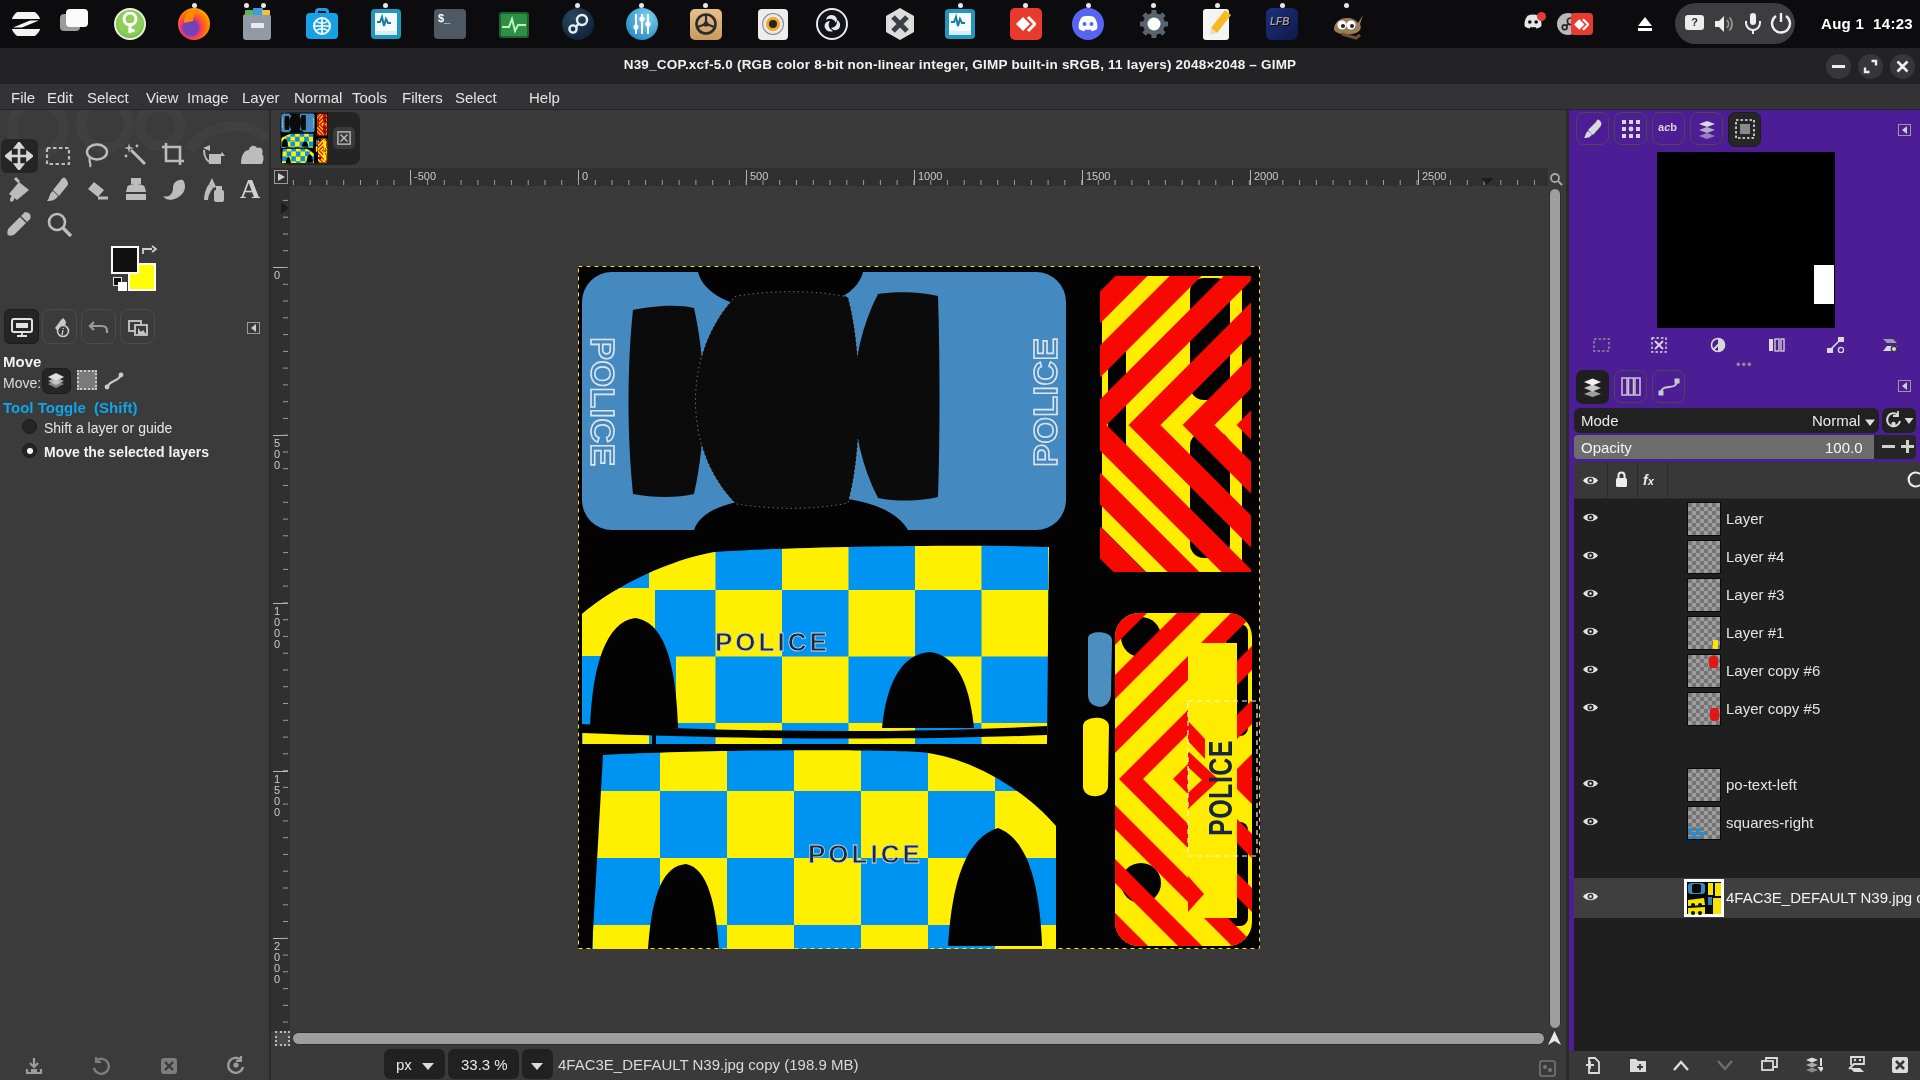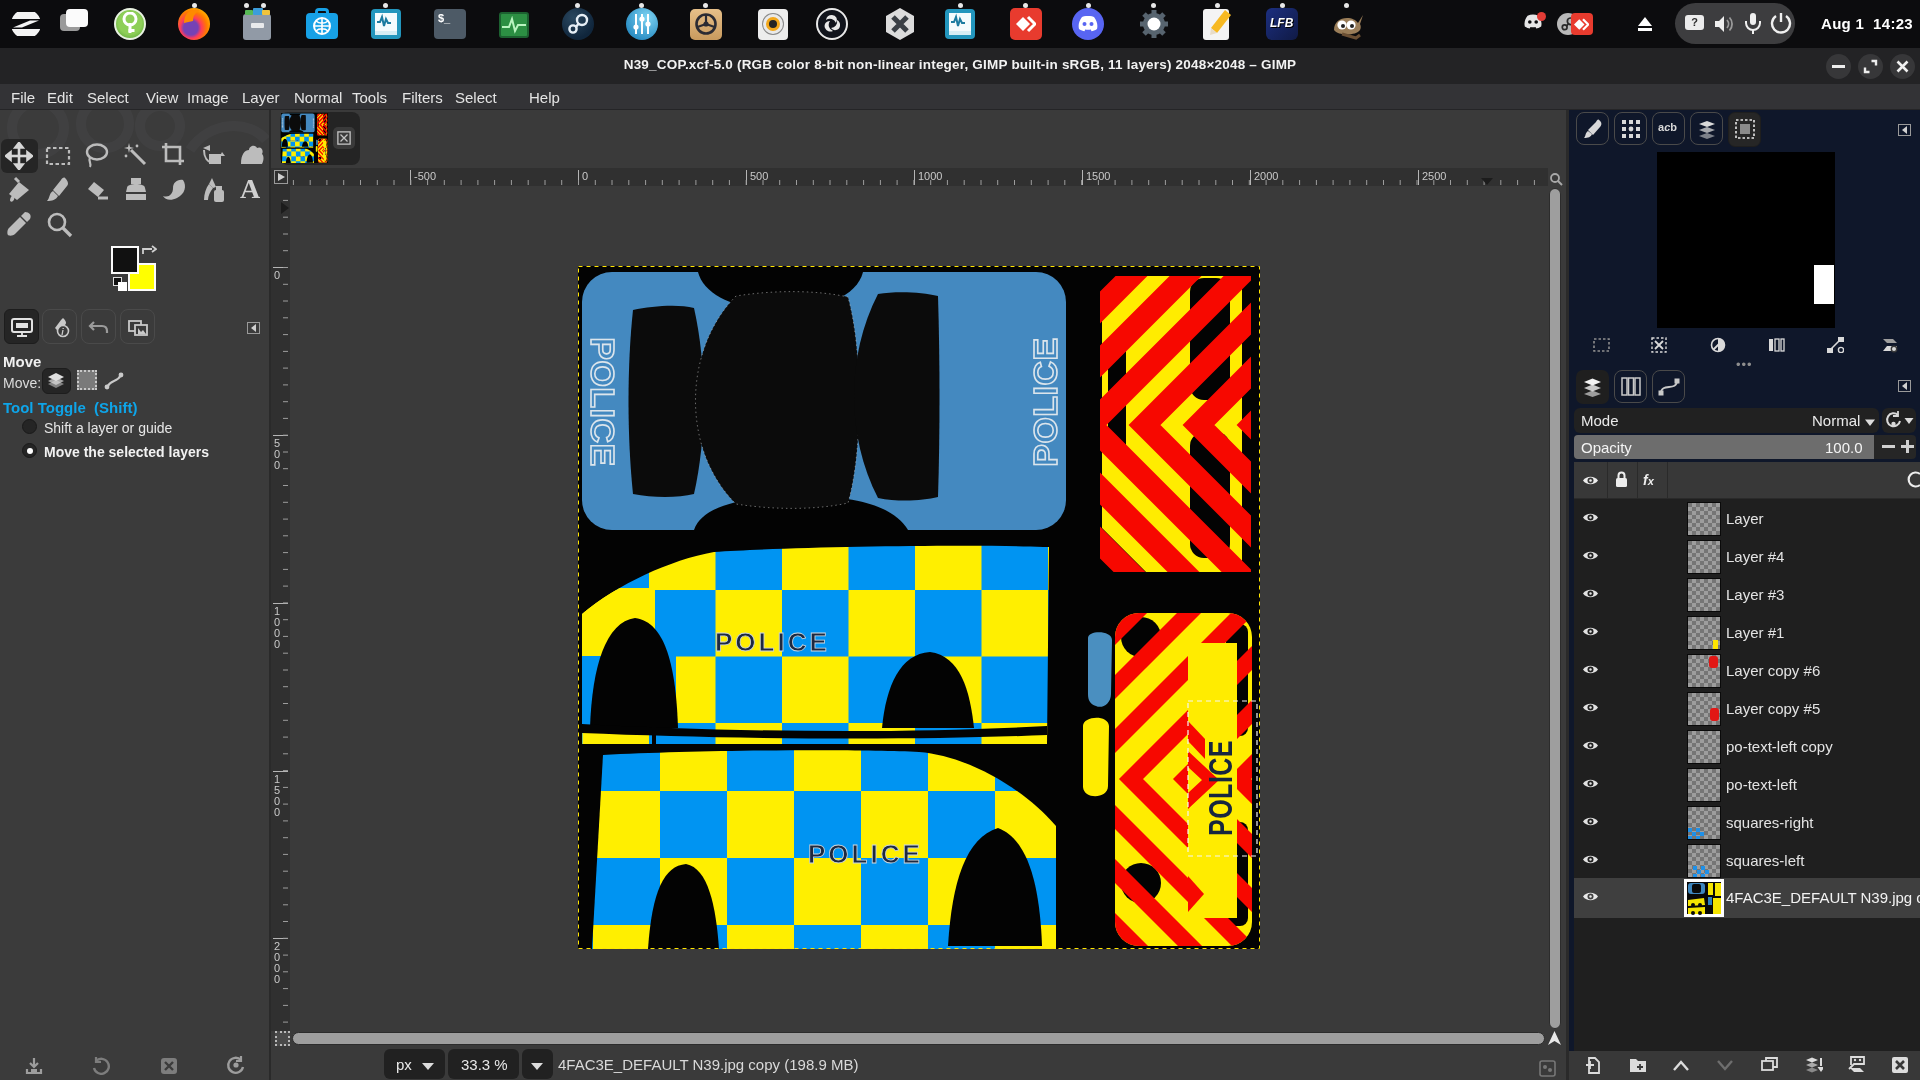--- a/index.html
+++ b/index.html
@@ -21,21 +21,21 @@
   #toolbox { position:absolute; left:0; top:110px; width:269px; height:970px; background:#3b3b3b; overflow:hidden;}
   #vsep1 { position:absolute; left:269px; top:110px; width:2px; height:970px; background:#2a2a2a; }
   .selcell { background:#252525; border-radius:6px; }
   .tbtn { position:absolute; width:35px; height:35px; border-radius:8px; border:1px solid #4a4a4a; }
   
   #canvascol { position:absolute; left:271px; top:110px; width:1295px; height:970px; background:#3a3a3a;}
   #vsep2 { position:absolute; left:1566px; top:110px; width:3px; height:970px; background:#2a2a2a; }
   
   .ruler { position:absolute; background:#303030; }
   
-  #dock { position:absolute; left:1569px; top:110px; width:351px; height:970px; background:#0f172a; }
+  #dock { position:absolute; left:1569px; top:110px; width:351px; height:970px; background:#4c1d95; }
   .checker34 { width:34px; height:34px; border:1px solid #0a0a0a;
      background-image:
        linear-gradient(45deg,#9d9d9d 25%,transparent 25%,transparent 75%,#9d9d9d 75%),
        linear-gradient(45deg,#9d9d9d 25%,transparent 25%,transparent 75%,#9d9d9d 75%);
      background-color:#757575; background-size:8px 8px; background-position:0 0,4px 4px; }
   .lrow { position:absolute; left:0; width:351px; height:38px; }
   .lrow .eye { position:absolute; left:13px; top:11px; }
   .lrow .thumb { position:absolute; left:118px; top:2px; }
   .lrow .lbl { position:absolute; left:157px; top:10px; color:#e3e3e3; font-size:15px; white-space:nowrap; }
 </style>
@@ -173,21 +173,21 @@
       <circle cx="16" cy="16" r="6.5" fill="#fff"></circle>
     </svg>
 
   <div class="abs" style="left:1203px;top:9px;width:26px;height:31px;background:#f4f4f4;border-radius:3px"></div>
   <svg class="abs" style="left:1203px;top:6px" width="30" height="34" viewBox="0 0 30 34">
       <path d="M8 22 L22 4 L28 9 L14 27 Z" fill="#f7b922"></path>
       <path d="M8 22 L14 27 L7 29 Z" fill="#e8dcc8"></path>
     </svg>
 
   <div class="abs" style="left:1266px;top:8px;width:32px;height:32px;background:linear-gradient(135deg,#1c2f80,#101a45);border-radius:6px"></div>
-  <div class="abs" style="left:1270px;top:16px;color:#ffffff;font-size:12px;font-weight:bold;font-style:italic;text-shadow:1px 1px 0 #000">LFB</div>
+  <div class="abs" style="left:1270px;top:16px;color:#a3a3a3;font-size:10px;font-weight:bold;font-style:italic;text-shadow:1px 1px 0 #000">LFB</div>
 
   <svg class="abs" style="left:1330px;top:8px" width="34" height="34" viewBox="0 0 34 34">
       <path d="M4 22 C4 14 10 10 17 10 C22 10 26 12 28 15 L33 7 L30 16 C31 18 31 20 30 22 C26 28 8 28 4 22 Z" fill="#9a7d58"></path>
       <circle cx="12" cy="17" r="4.6" fill="#fff"></circle>
       <circle cx="21" cy="17" r="4.6" fill="#fff"></circle>
       <circle cx="13" cy="18" r="2" fill="#222"></circle>
       <circle cx="22" cy="18" r="2" fill="#222"></circle>
       <path d="M12 26 L26 30 L30 27" stroke="#6b4f33" stroke-width="3" fill="none"></path>
     </svg>
 
@@ -831,66 +831,38 @@
   <div class="lrow" style="top:580px">
     <svg class="eye" width="17" height="13" viewBox="0 0 17 13">
         <path d="M1 6.5 C4.5 1.5 12.5 1.5 16 6.5 C12.5 11.5 4.5 11.5 1 6.5 Z" fill="#e2e2e2"></path>
         <circle cx="8.5" cy="6.5" r="3" fill="#1f1f1f"></circle>
         <circle cx="8.5" cy="6.5" r="1.2" fill="#e2e2e2"></circle>
       </svg>
     <div class="thumb checker34"></div>
       <div class="lbl">Layer copy #5</div>
     <div class="abs" style="left:141px;top:18px;width:9px;height:13px;background:#e21715;border-radius:3px"></div>
   </div>
-  <div class="lrow" style="top:618px">
-    <svg class="eye" width="17" height="13" viewBox="0 0 17 13">
-        <path d="M1 6.5 C4.5 1.5 12.5 1.5 16 6.5 C12.5 11.5 4.5 11.5 1 6.5 Z" fill="#e2e2e2"></path>
-        <circle cx="8.5" cy="6.5" r="3" fill="#1f1f1f"></circle>
-        <circle cx="8.5" cy="6.5" r="1.2" fill="#e2e2e2"></circle>
-      </svg>
-    <div class="thumb checker34"></div>
-      <div class="lbl">po-text-left copy</div>
-  </div>
   <div class="lrow" style="top:656px">
     <svg class="eye" width="17" height="13" viewBox="0 0 17 13">
         <path d="M1 6.5 C4.5 1.5 12.5 1.5 16 6.5 C12.5 11.5 4.5 11.5 1 6.5 Z" fill="#e2e2e2"></path>
         <circle cx="8.5" cy="6.5" r="3" fill="#1f1f1f"></circle>
         <circle cx="8.5" cy="6.5" r="1.2" fill="#e2e2e2"></circle>
       </svg>
     <div class="thumb checker34"></div>
       <div class="lbl">po-text-left</div>
   </div>
   <div class="lrow" style="top:694px">
     <svg class="eye" width="17" height="13" viewBox="0 0 17 13">
         <path d="M1 6.5 C4.5 1.5 12.5 1.5 16 6.5 C12.5 11.5 4.5 11.5 1 6.5 Z" fill="#e2e2e2"></path>
         <circle cx="8.5" cy="6.5" r="3" fill="#1f1f1f"></circle>
         <circle cx="8.5" cy="6.5" r="1.2" fill="#e2e2e2"></circle>
       </svg>
     <div class="thumb checker34"></div>
       <div class="lbl">squares-right</div>
     <svg class="abs" style="left:119px;top:24px" width="16" height="11" viewBox="0 0 16 11">
-        <g fill="#1e90e8">
-          <rect x="0" y="0" width="4" height="4"></rect>
-          <rect x="8" y="0" width="4" height="4"></rect>
-          <rect x="4" y="4" width="4" height="4"></rect>
-          <rect x="12" y="4" width="4" height="4"></rect>
-          <rect x="0" y="8" width="4" height="3"></rect>
-          <rect x="8" y="8" width="4" height="3"></rect>
-        </g>
-      </svg>
-  </div>
-  <div class="lrow" style="top:732px">
-    <svg class="eye" width="17" height="13" viewBox="0 0 17 13">
-        <path d="M1 6.5 C4.5 1.5 12.5 1.5 16 6.5 C12.5 11.5 4.5 11.5 1 6.5 Z" fill="#e2e2e2"></path>
-        <circle cx="8.5" cy="6.5" r="3" fill="#1f1f1f"></circle>
-        <circle cx="8.5" cy="6.5" r="1.2" fill="#e2e2e2"></circle>
-      </svg>
-    <div class="thumb checker34"></div>
-      <div class="lbl">squares-left</div>
-    <svg class="abs" style="left:124px;top:24px" width="16" height="11" viewBox="0 0 16 11">
         <g fill="#1e90e8">
           <rect x="0" y="0" width="4" height="4"></rect>
           <rect x="8" y="0" width="4" height="4"></rect>
           <rect x="4" y="4" width="4" height="4"></rect>
           <rect x="12" y="4" width="4" height="4"></rect>
           <rect x="0" y="8" width="4" height="3"></rect>
           <rect x="8" y="8" width="4" height="3"></rect>
         </g>
       </svg>
   </div>

